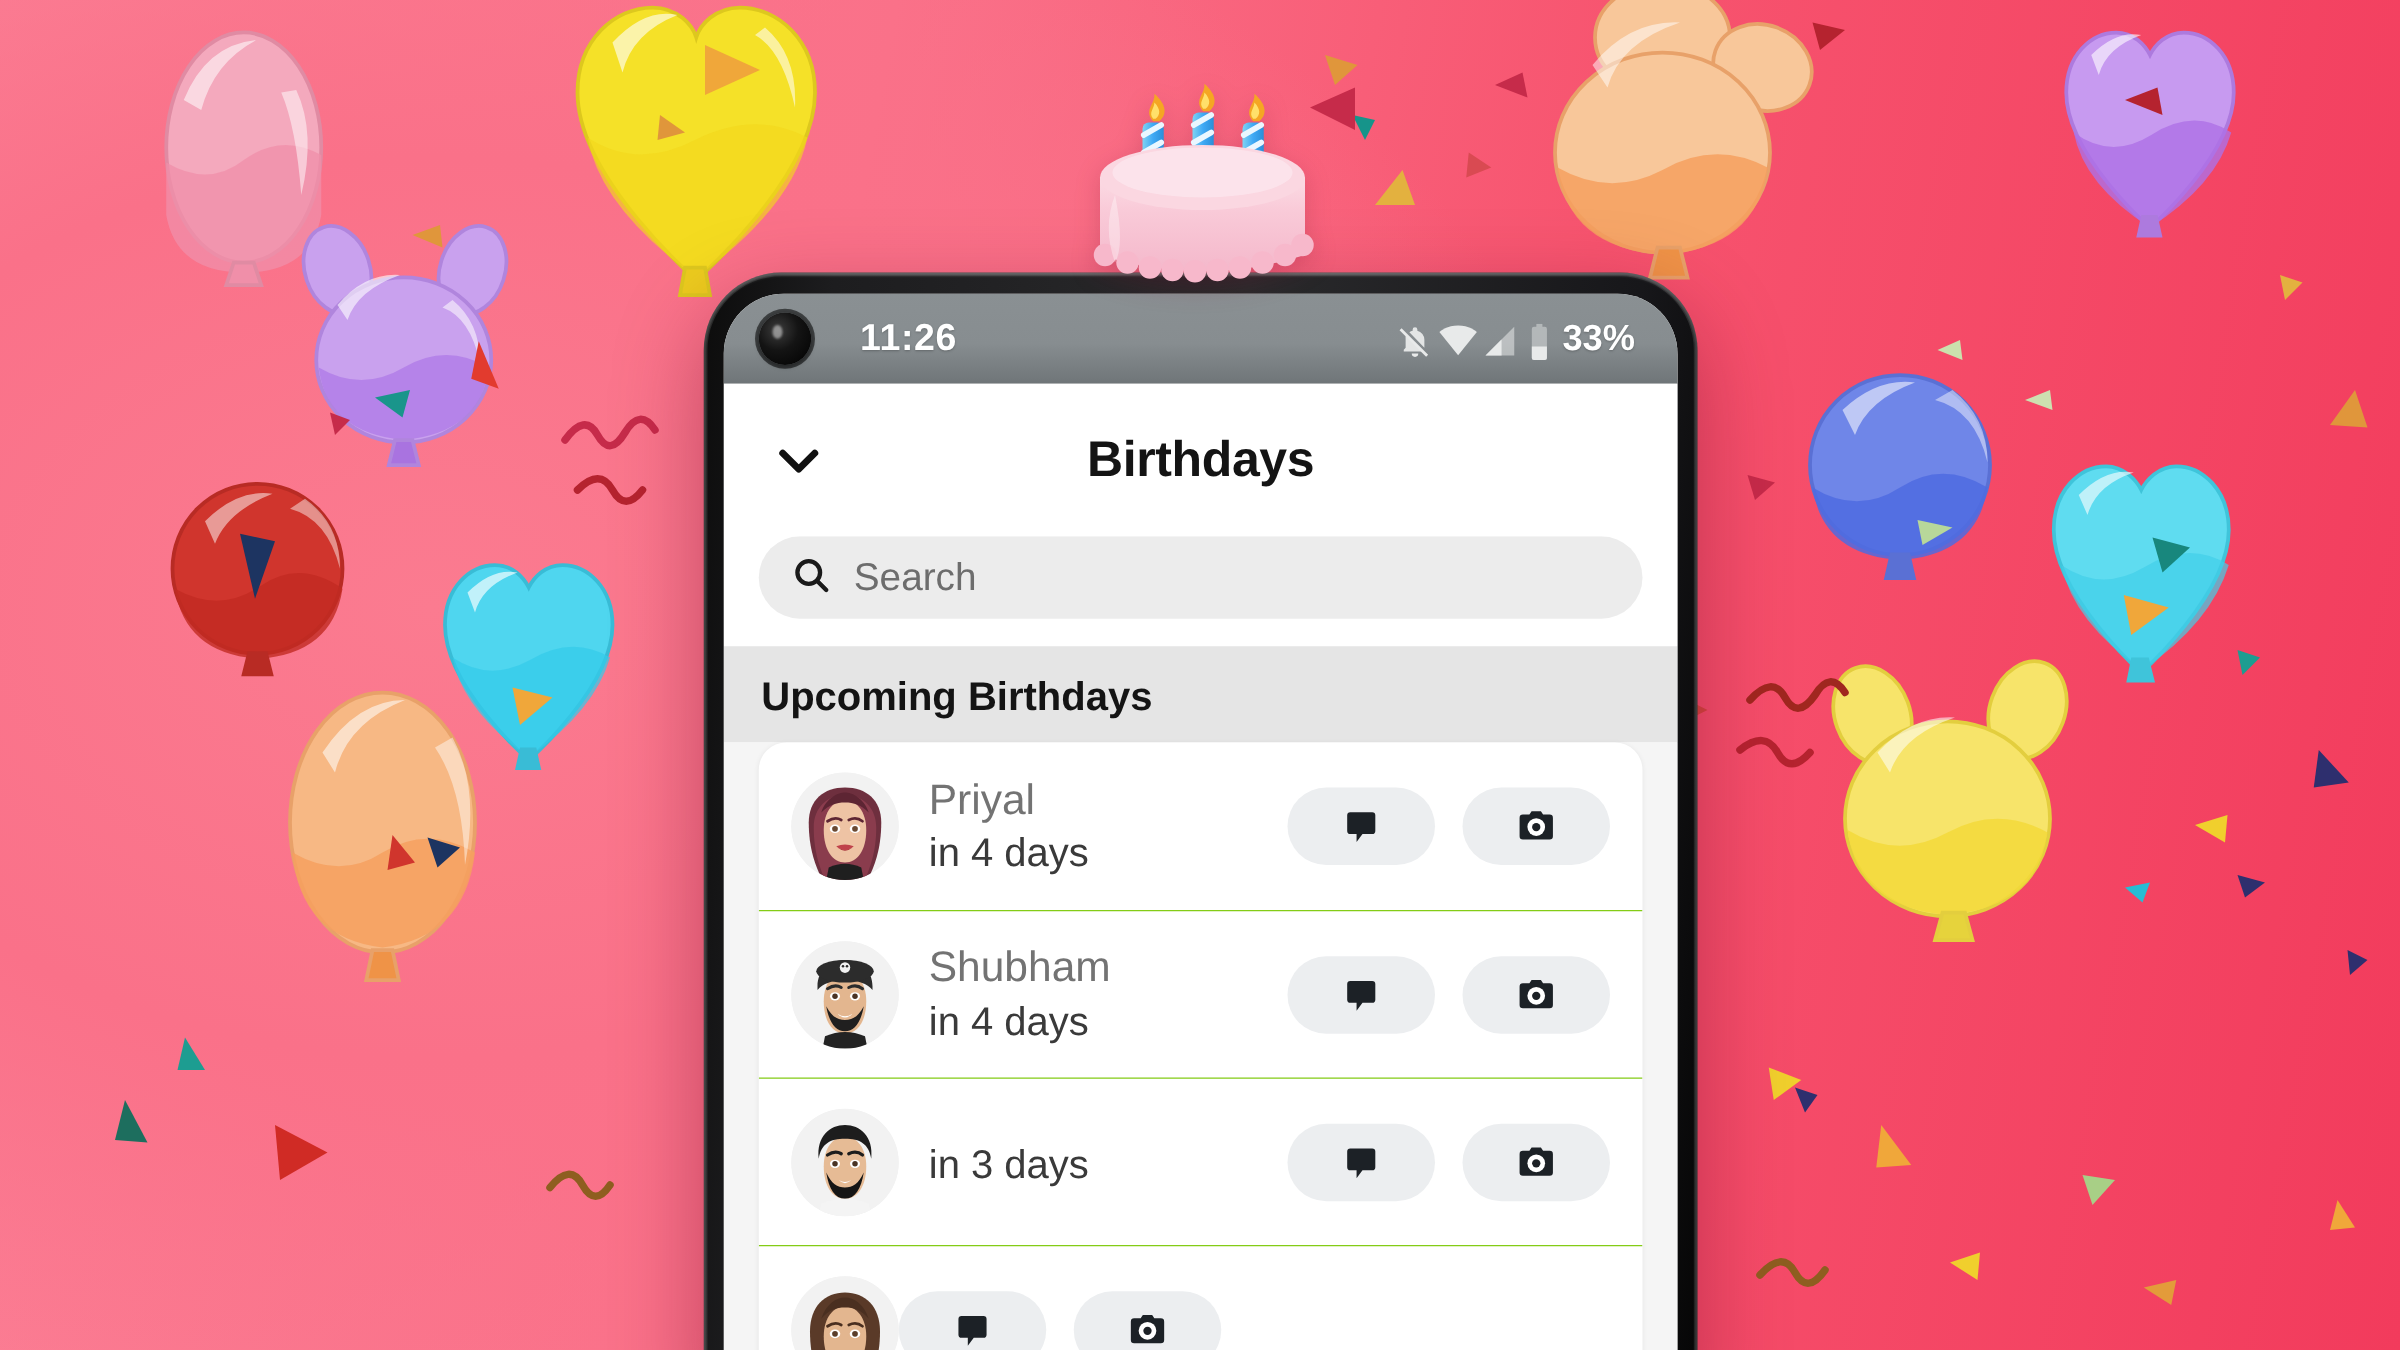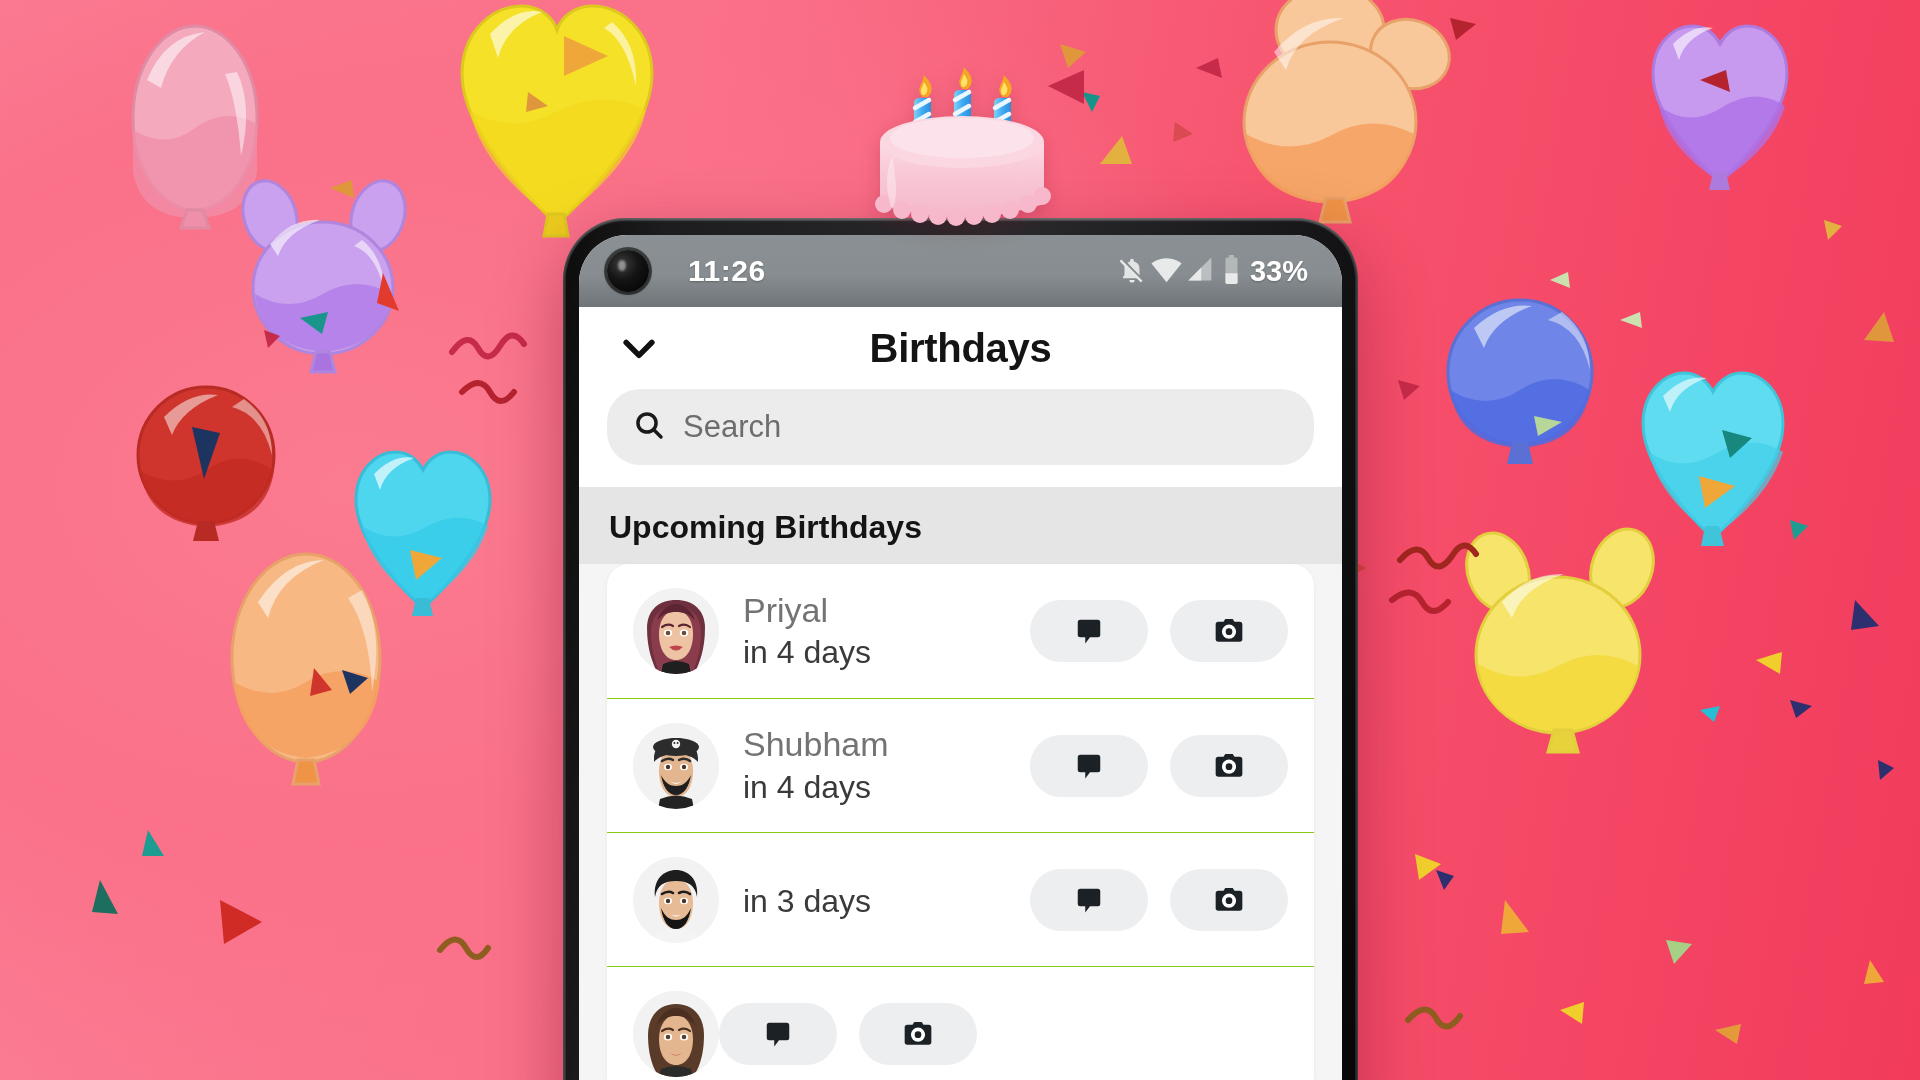--- a/index.html
+++ b/index.html
@@ -63,40 +63,40 @@
   }
   #punchhole::after{
     content:""; position:absolute; left:11px; top:10px;
     width:8px; height:11px; border-radius:50%;
     background:rgba(255,255,255,.45); filter:blur(1px);
   }
   #clock{
     color:#fff; font-size:30px; font-weight:bold; margin-left:39px;
     letter-spacing:.5px; text-shadow:0 1px 2px rgba(0,0,0,.25);
   }
-  #status-icons{ margin-left:auto; display:flex; align-items:flex-start; gap:4px; }
+  #status-icons{ margin-left:auto; display:flex; align-items:flex-end; gap:4px; }
   #status-icons svg{ display:block; }
   #battpct{ color:#fff; font-size:29px; font-weight:bold; margin-left:2px; text-shadow:0 1px 2px rgba(0,0,0,.25); }
 
   
   #apphead{
-    height:82px; display:flex; align-items:center; padding:0 30px;
+    height:122px; display:flex; align-items:center; padding:0 30px;
     background:#fff; position:relative;
   }
   #chevbtn{ width:60px; height:60px; display:flex; align-items:center; justify-content:center; cursor:pointer; }
   #apptitle{
     position:absolute; left:0; right:0; text-align:center;
     font-size:40px; font-weight:bold; color:#141414; letter-spacing:-.3px;
     pointer-events:none;
   }
 
   
   #searchwrap{ padding:0 28px 22px 28px; background:#fff; }
   #searchbar{
-    height:76px; border-radius:33px; background:#ececec;
+    height:66px; border-radius:33px; background:#ececec;
     display:flex; align-items:center; padding:0 26px; gap:18px; cursor:text;
   }
   #searchtxt{ font-size:31px; color:#6d6d6d; }
 
   
   #sectionhead{
     background:#e5e5e5; padding:22px 30px 18px 30px;
     font-size:32px; font-weight:bold; color:#141414;
   }
   #listarea{ background:#f5f5f5; padding:0 28px; }

